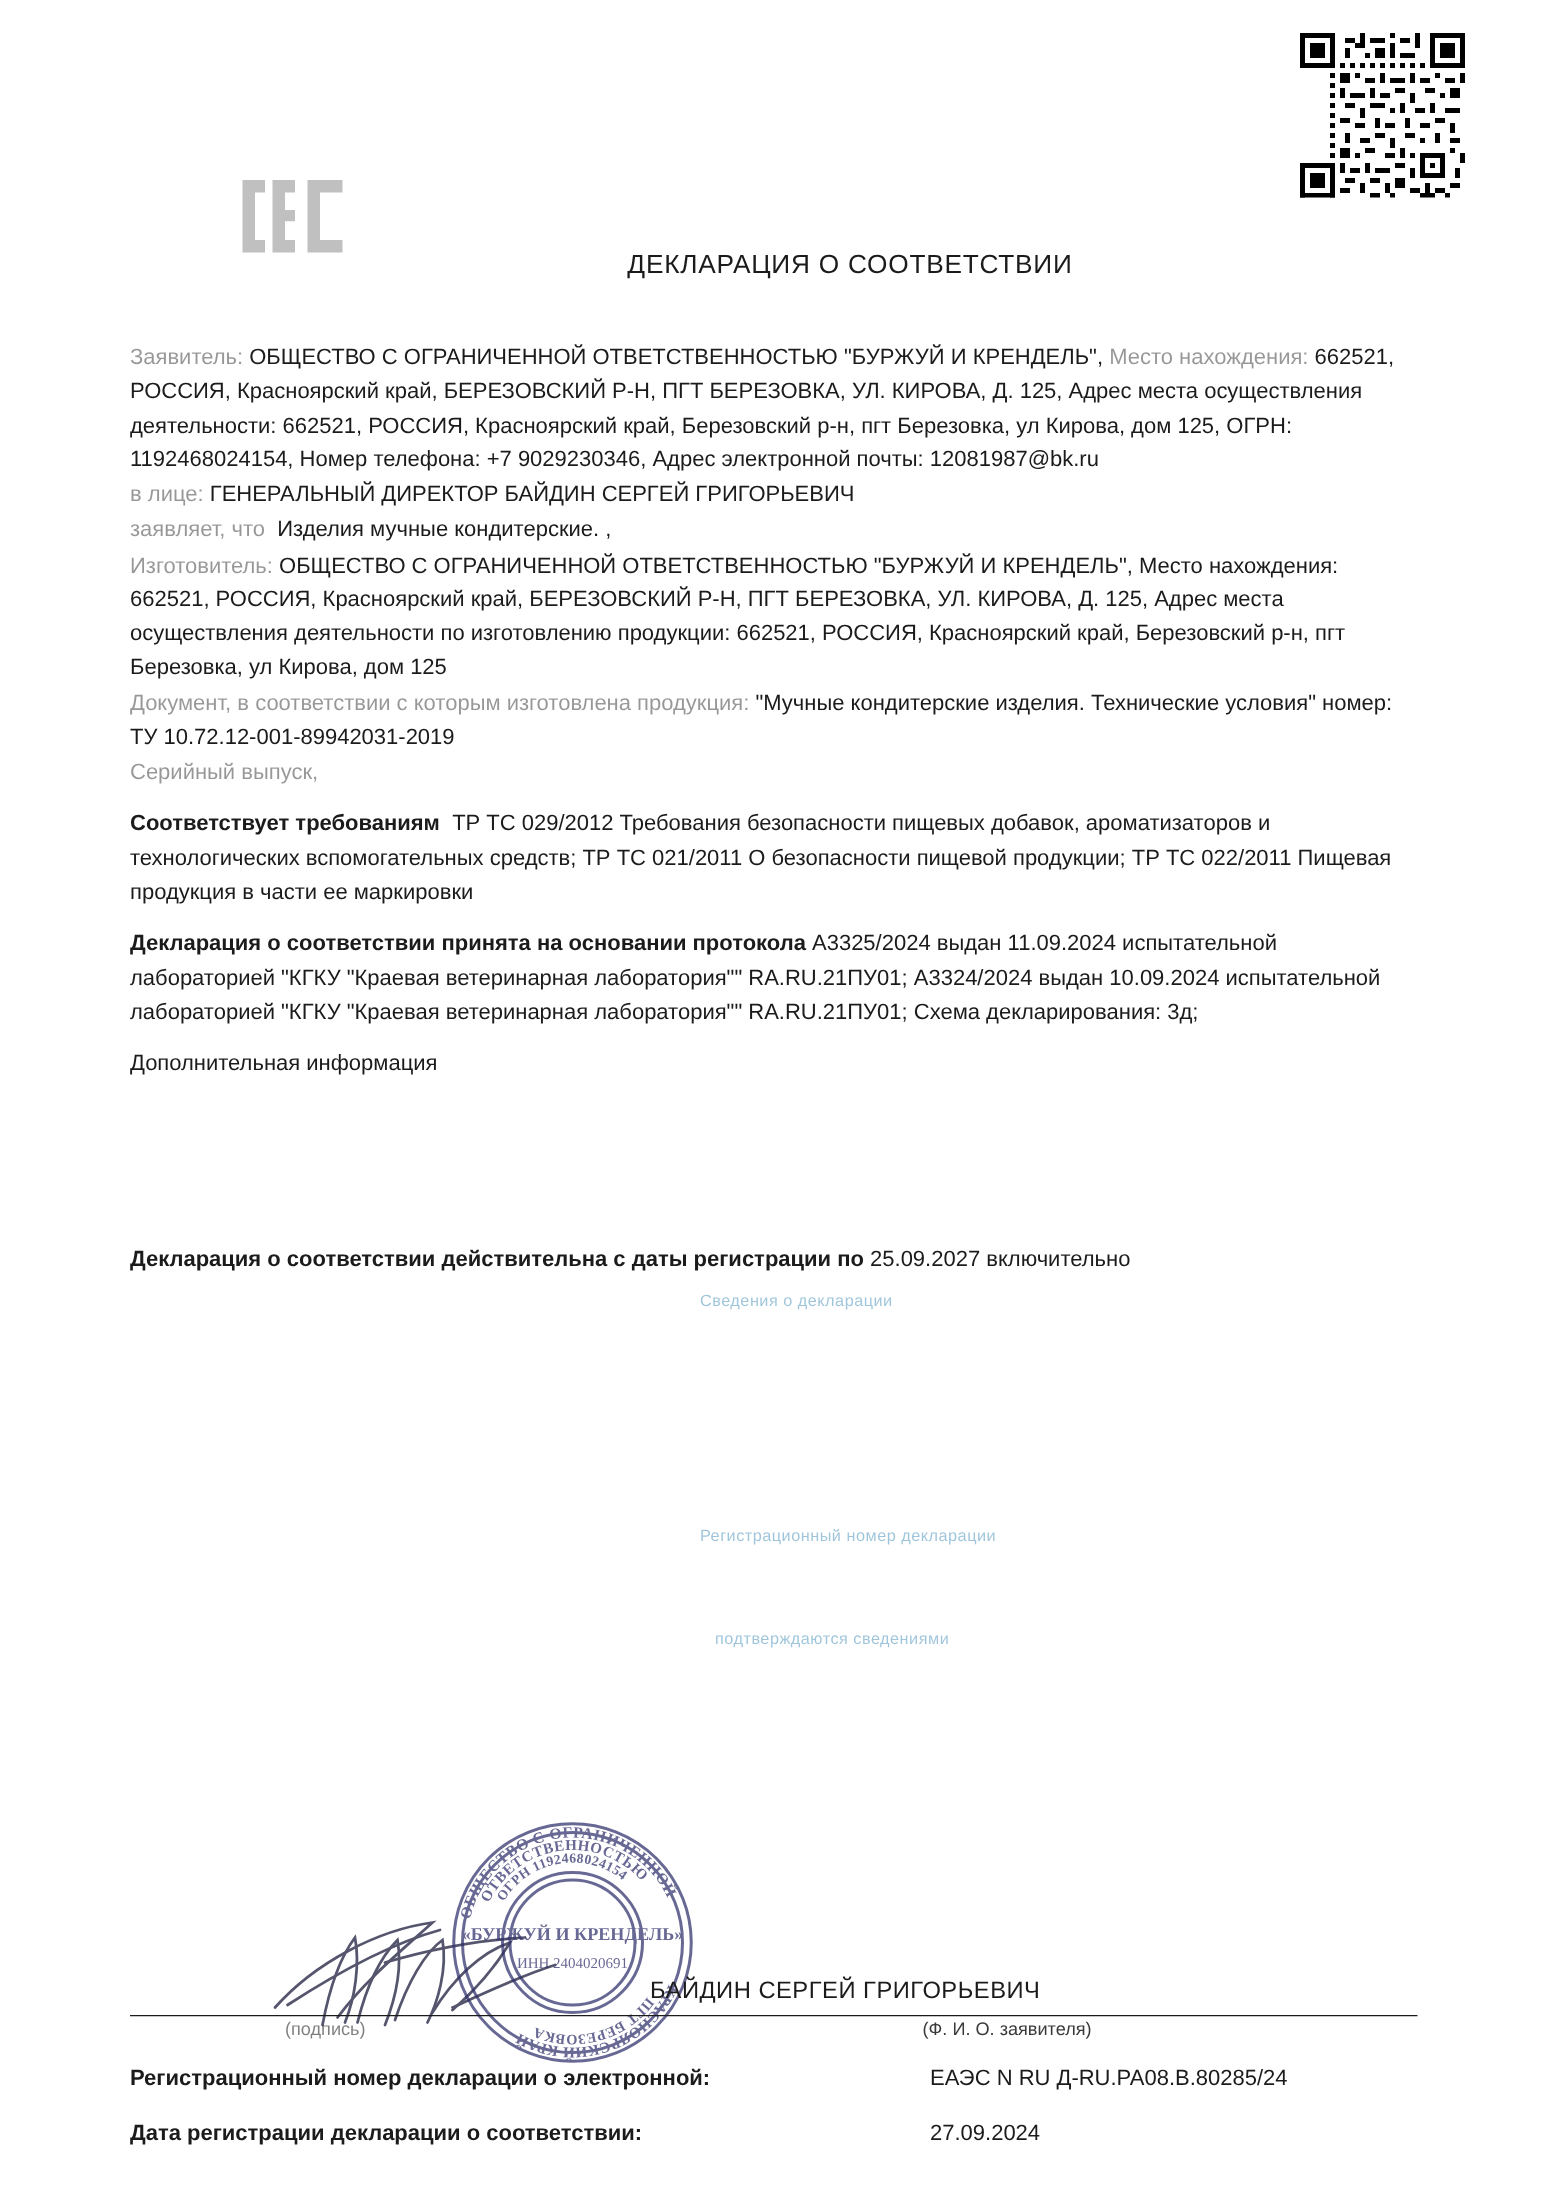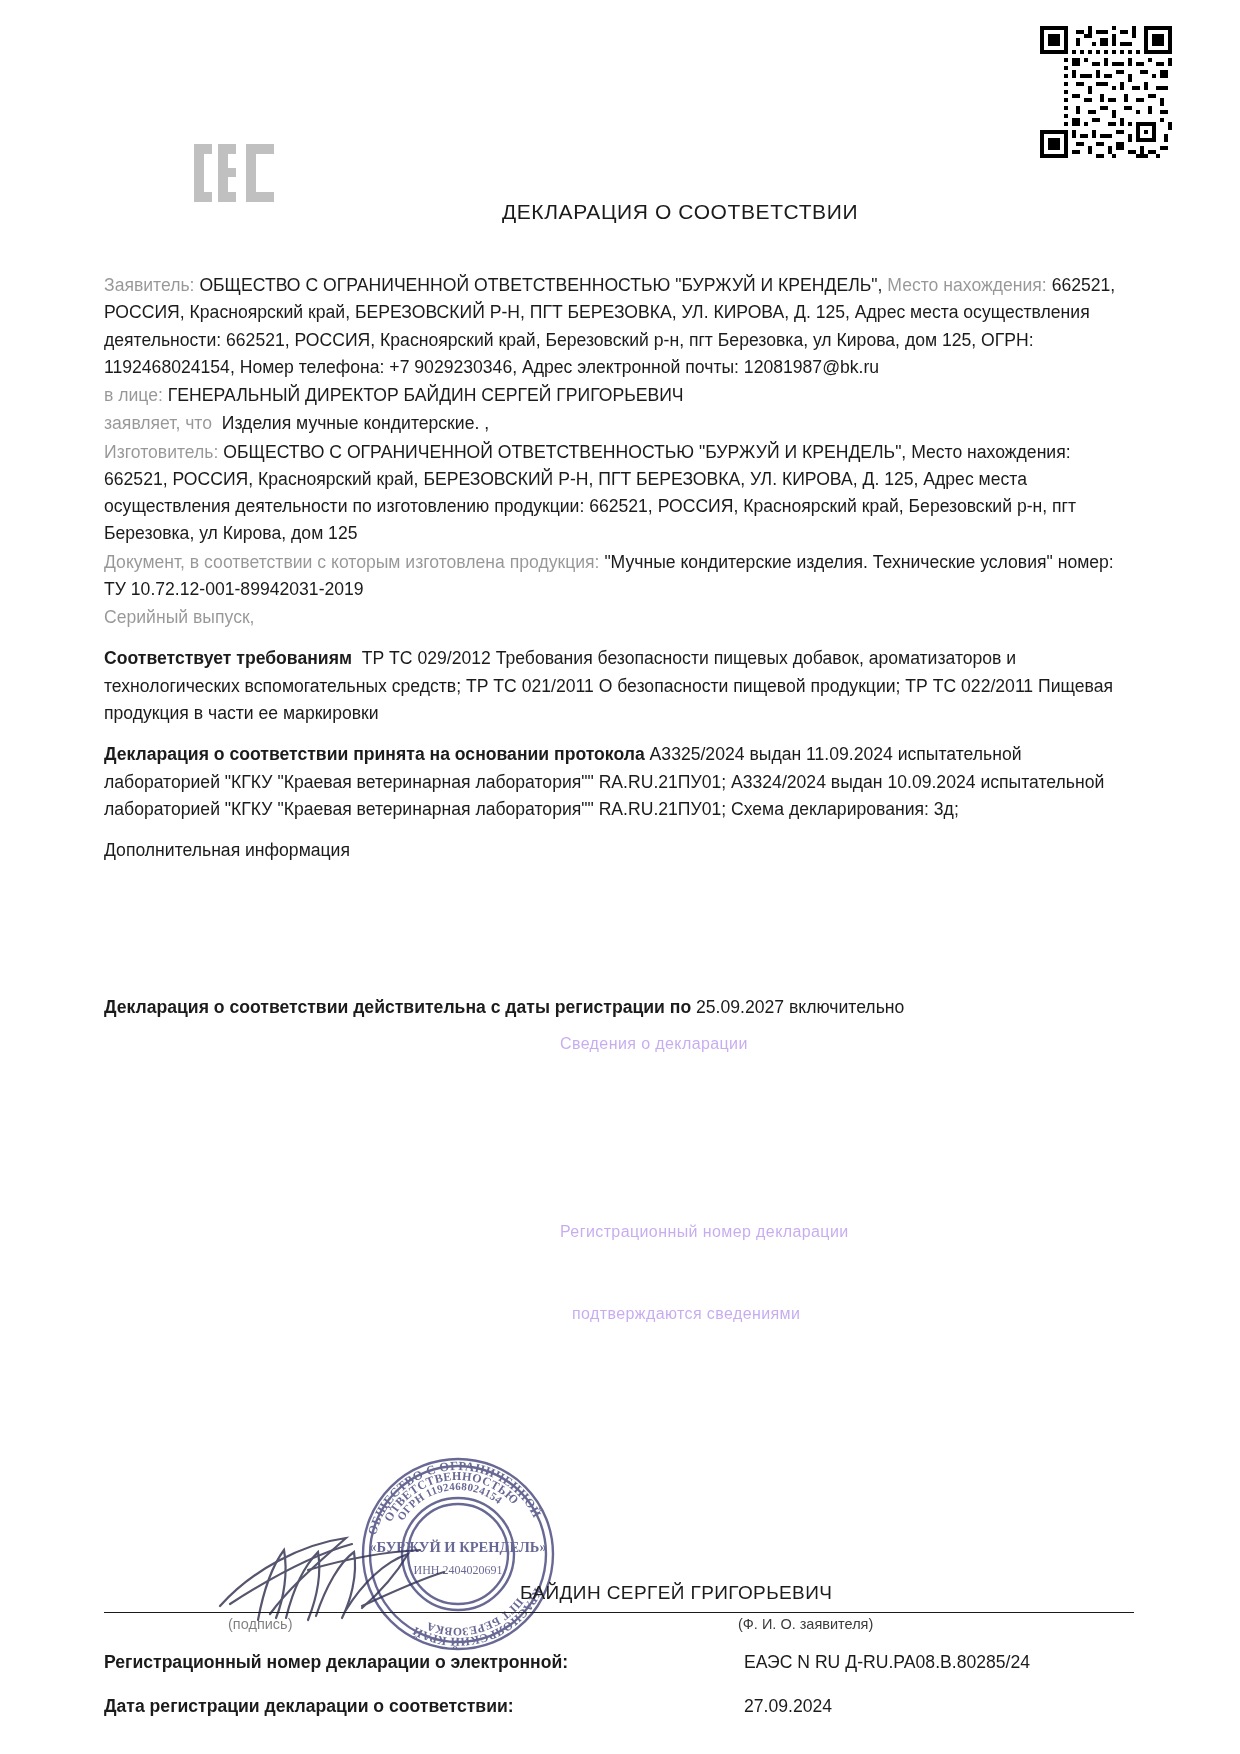--- a/index.html
+++ b/index.html
@@ -90,23 +90,23 @@
     font-size: 17.6px;
     line-height: 1.55;
     margin-top: 40px;
   }
 
   
   .ghost {
     position: absolute;
     left: 560px;
     width: 430px;
-    font-size: 16px;
+    font-size: 13px;
     line-height: 1.7;
-    color: #6d28d9;
+    color: #0369a1;
     opacity: .38;
     letter-spacing: .4px;
   }
   .ghost.g1 { top: 1030px; }
   .ghost.g2 { top: 1130px; }
   .ghost.g3 { top: 1218px; }
   .ghost.g4 { top: 1300px; margin-left: 12px; }
 
   
   .stamp {

